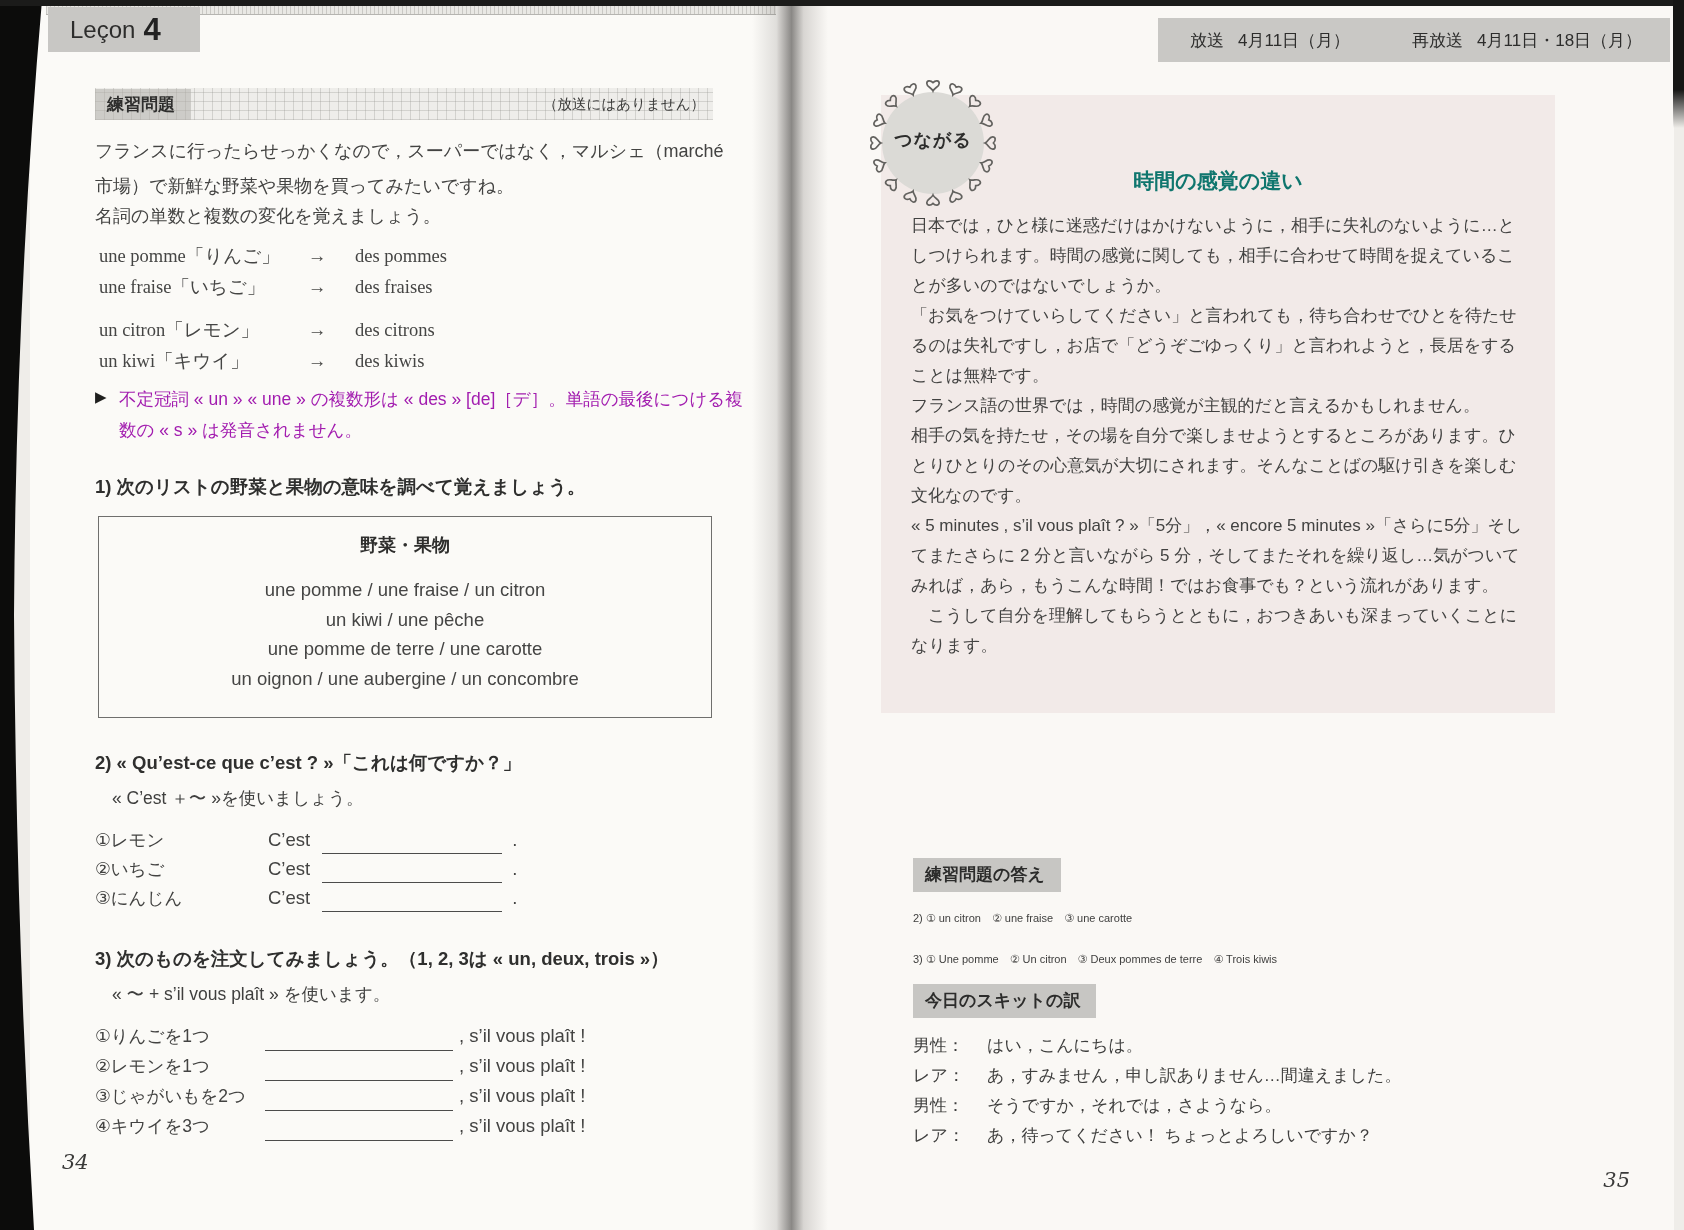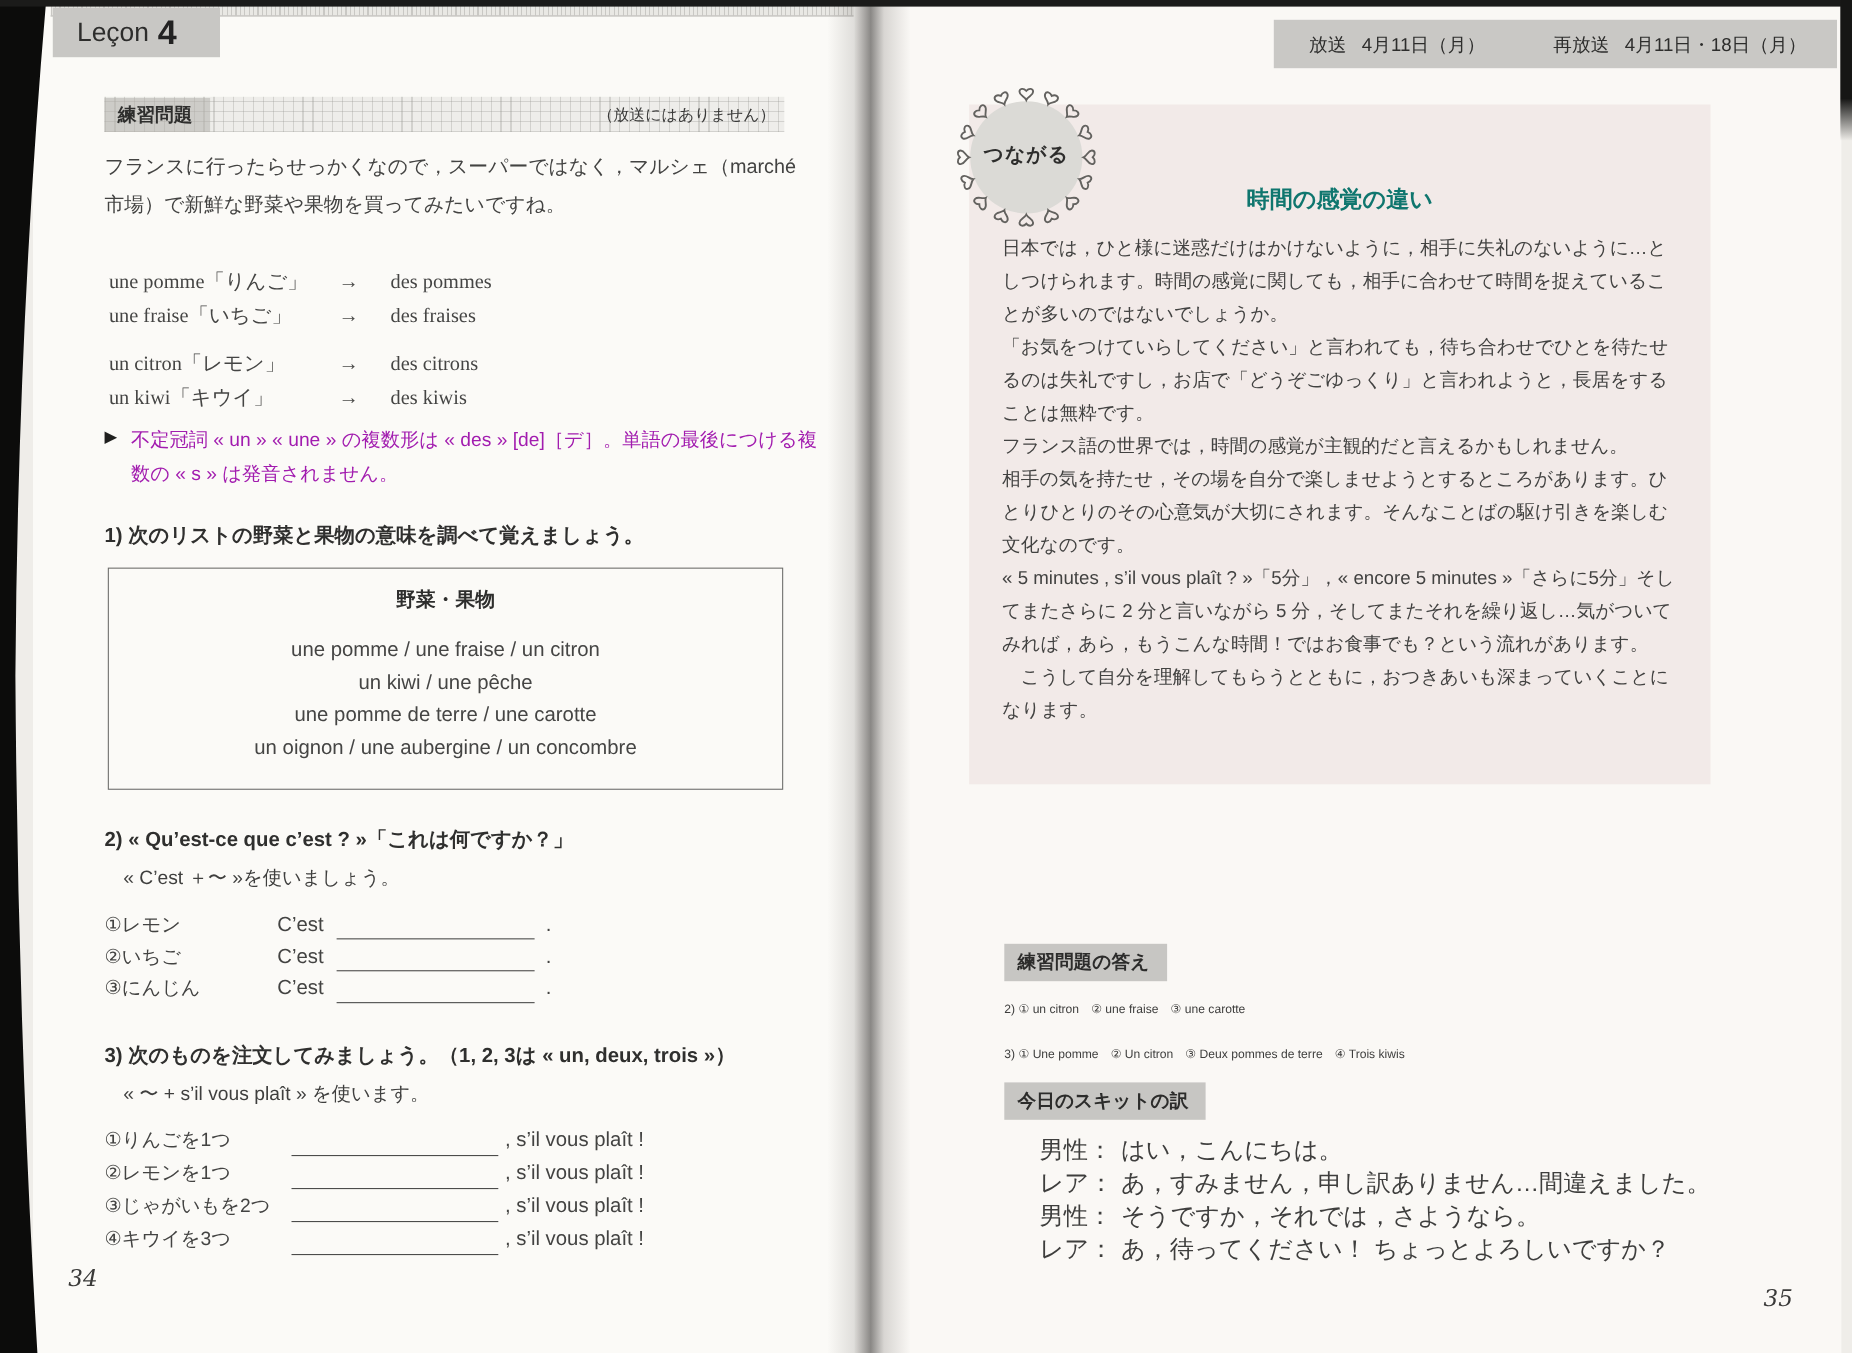--- a/index.html
+++ b/index.html
@@ -60,21 +60,21 @@
   .vocab-title { margin-top:16px; font-size:18px; font-weight:bold; color:#2e2e2d; }
   .vocab-lines { margin-top:18px; }
   .vocab-line { font-size:18.5px; line-height:29.5px; color:#454544; }
 
   .fill-rows2 { position:absolute; left:65px; top:828px; width:640px; }
   .fill-rows3 { position:absolute; left:65px; top:1024px; width:660px; }
   .fill-row { display:flex; align-items:baseline; height:29px; font-size:17.5px; color:#434342; }
   .fill-rows3 .fill-row { height:30px; }
   .fill-label2 { width:157px; }
   .fill-label3 { width:170px; }
-  .cest { font-size:18.5px; margin-right:12px; }
+  .cest { font-size:18.5px; margin-right:12px;margin-left:16px; }
   .blank { display:inline-block; border-bottom:1.5px solid #4c4c4b; height:16px; align-self:flex-end; margin-bottom:3px; }
   .b2 { width:180px; margin-right:10px; }
   .b3 { width:188px; margin-right:6px; }
   .fill-suffix { font-size:18.5px; }
 
   .page-num { position:absolute; font-family:"DejaVu Serif","Liberation Serif",serif; font-style:italic; font-size:21px; color:#3a3a39; }
   .pn-left { left:32px; top:1150px; }
   .pn-right { right:44px; top:1168px; }
 
   
@@ -90,21 +90,21 @@
   .badge { position:absolute; left:86px; top:74px; width:138px; height:138px; z-index:5; }
   .badge svg { position:absolute; left:0; top:0; }
   .badge-label { position:absolute; left:0; top:54px; width:138px; text-align:center; font-size:18px; font-weight:bold; color:#2d2d2c; letter-spacing:1px; }
 
   .sec { position:absolute; left:135px; width:680px; }
   .answers { top:858px; }
   .skit { top:984px; }
   .sec-header { display:inline-block; background:#c7c6c3; font-size:17px; font-weight:bold; color:#2c2c2b; padding:5px 16px 6px 12px; }
   .ans-line { margin-top:11px; font-size:11px; color:#3e3e3d; line-height:30px; }
   .skit-rows { margin-top:13px; }
-  .skit-row { display:flex; font-size:22px; line-height:30px; color:#3e3e3d;margin-left:32px; }
+  .skit-row { display:flex; font-size:17px; line-height:30px; color:#3e3e3d; }
   .skit-speaker { width:74px; }
 </style>
 </head>
 <body>
 
 <div class="canvas">
 
   <div class="page page-left">
     <div class="top-ribbon"></div>
 
@@ -112,20 +112,21 @@
       <span class="lesson-word">Leçon</span>
       <span class="lesson-num">4</span>
     </div>
 
     <div class="banner">
       <span class="banner-label">練習問題</span>
       <span class="banner-note">（放送にはありません）</span>
     </div>
 
     <p class="intro-1">フランスに行ったらせっかくなので，スーパーではなく，マルシェ（marché 市場）で新鮮な野菜や果物を買ってみたいですね。</p>
+    <p class="intro-2">名詞の単数と複数の変化を覚えましょう。</p>
 
     <div class="examples">
       <div class="ex-row">
         <span class="sing">une pomme「りんご」</span>
         <span class="arr">→</span>
         <span class="plur">des pommes</span>
       </div>
       <div class="ex-row">
         <span class="sing">une fraise「いちご」</span>
         <span class="arr">→</span>

